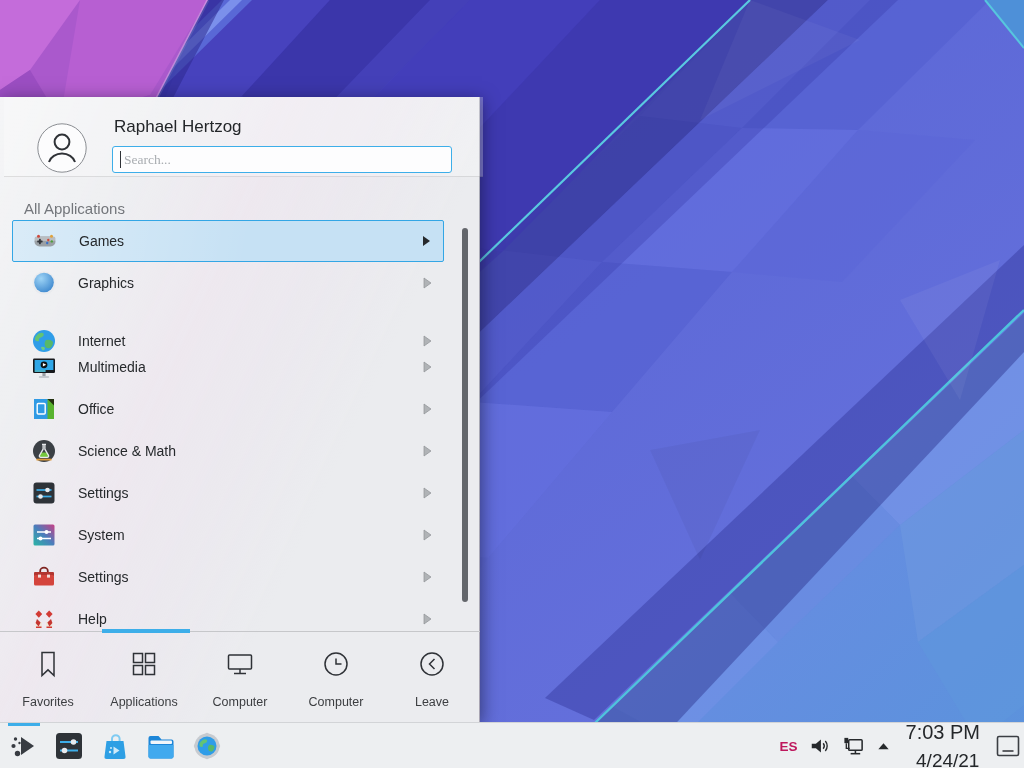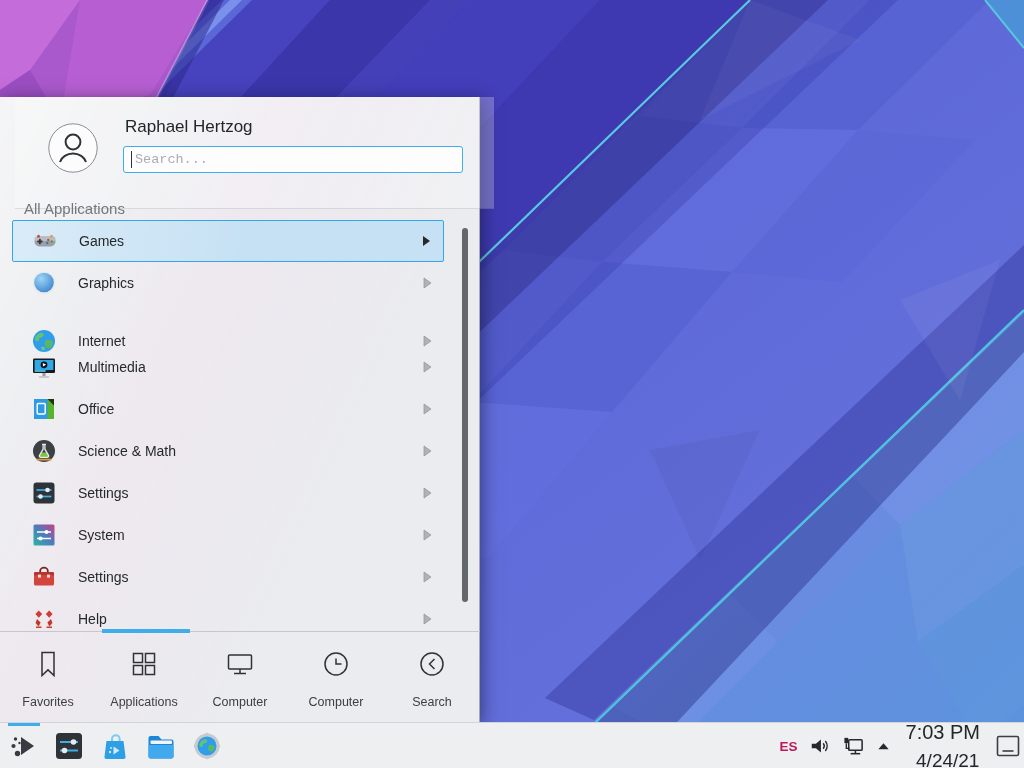--- a/index.html
+++ b/index.html
@@ -10,27 +10,27 @@
   .wallpaper { position:absolute; inset:0; }
 
   
   .menu { position:absolute; left:0; top:97px; width:480px; height:625px;
     background:
       linear-gradient(115deg, rgba(255,255,255,.5) 0%, rgba(255,255,255,.15) 22%, rgba(243,226,240,.35) 38%, rgba(238,222,238,.2) 52%, rgba(255,255,255,0) 66%),
       #ebecef;
     box-shadow: 2px 3px 16px rgba(10,10,30,.5);
     border-right:1px solid rgba(40,40,70,.35);
   }
-  .menu-header { position:absolute; left:15px; top:0; width:100%; height:112px;
+  .menu-header { position:absolute; left:4px; top:0; width:100%; height:80px;
     background:rgba(255,255,255,.25); border-bottom:1px solid rgba(0,0,0,.10); }
   .avatar { position:absolute; left:33px; top:26px; width:50px; height:50px; }
   .user-name { position:absolute; left:110px; top:20px; font-size:17px; color:#232629; }
   .search-wrap { position:absolute; left:108px; top:49px; width:340px; height:27px; }
   .search-input { width:100%; height:100%; border:1px solid #3daee9; border-radius:3px;
-    background:#fdfdfe; font-family:Liberation Mono, monospace; font-size:13.5px; color:#232629;
+    background:#fdfdfe; font-family:Liberation Serif, serif; font-size:13.5px; color:#232629;
     padding:0 8px 0 11px; outline:none; }
   .search-input::placeholder { color:#a9adb1; }
   .search-caret { position:absolute; left:8px; top:5px; width:1px; height:17px; background:#2f3237; }
 
   .section-label { position:absolute; left:24px; top:103px; font-size:15px; color:#73767b; }
 
   .app-list { position:absolute; left:0; top:121px; width:480px; height:414px; overflow:hidden; }
   .row { position:absolute; left:12px; width:432px; height:42px; border-radius:2px;
     display:flex; align-items:center; cursor:default; }
   .row.selected { background:#c6e1f4; border:1px solid #33a6e5;
@@ -376,21 +376,21 @@
             <path d="M15,9.5 V15 H20.5"></path>
         </svg>
         <span class="tab-label">Computer</span>
       </div>
 
       <div class="tab">
         <svg viewBox="0 0 30 30" width="30" height="30" fill="none" stroke="#2f3237" stroke-width="1.5">
           <circle cx="15" cy="15" r="11"></circle>
             <path d="M17.5,10 l-5,5 5,5"></path>
         </svg>
-        <span class="tab-label">Search</span>
+        <span class="tab-label">Leave</span>
       </div>
     </div>
   </div>
 
   <div class="taskbar">
     <div class="task-active-line"></div>
 
     <svg class="tb-launcher" style="left:8px" viewBox="0 0 32 32">
       <polygon points="13,7 26,16 13,25" fill="#383c42"></polygon>
       <circle cx="7.5" cy="9" r="1.7" fill="#383c42"></circle>

